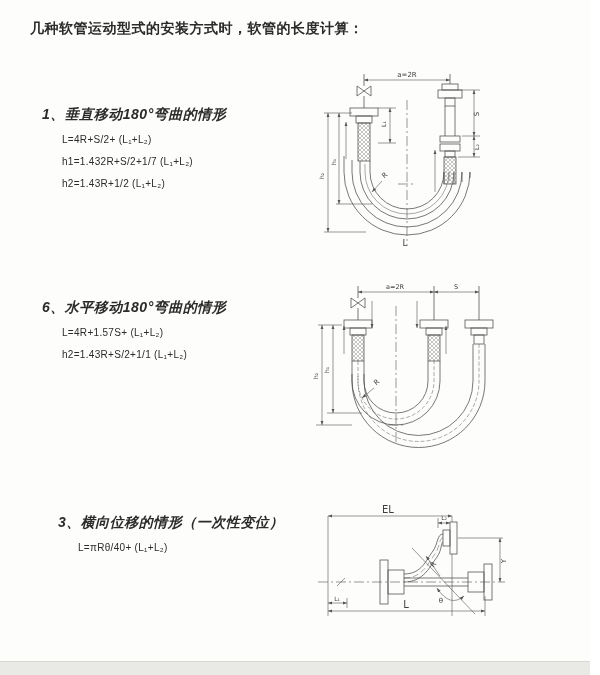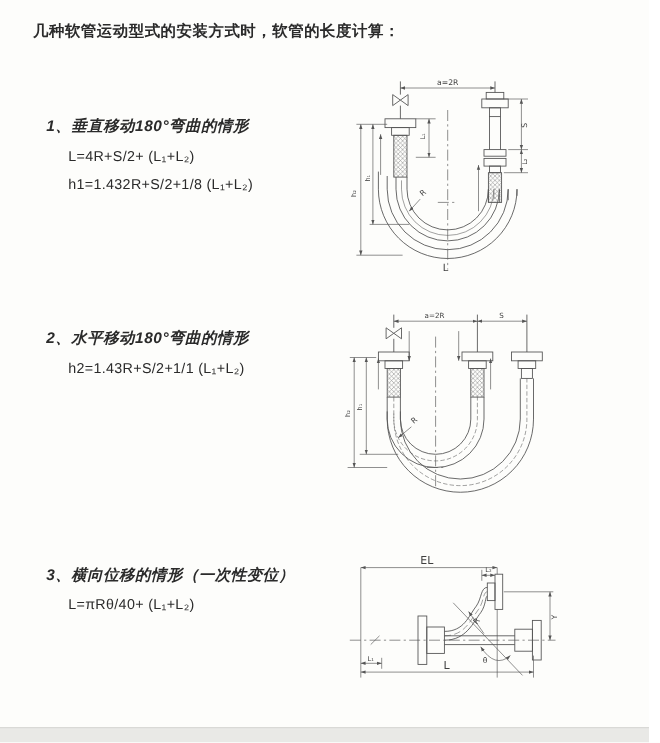--- a/index.html
+++ b/index.html
@@ -9,48 +9,50 @@
     background:#fdfdfb;
     overflow:hidden;
     font-family:"Liberation Sans","DejaVu Sans",sans-serif;
     color:#2b2b2b;
   }
   .doc-title{
     position:absolute;left:30px;top:20px;
     font-size:14px;font-weight:bold;letter-spacing:.5px;
   }
   .section{position:absolute;left:42px;}
-  .sec1{top:106px;} .sec2{top:299px;} .sec3{top:514px;}
+  .sec1{top:106px;} .sec2{top:299px;} .sec3{top:514px;margin-left:16px;}
   .sec-heading{font-size:14px;font-weight:bold;letter-spacing:.5px;margin:0 0 10px 0;font-style:italic;}
-  .formula{font-size:13px;margin:0 0 11px 20px;letter-spacing:.3px;white-space:nowrap;}
+  .formula{font-size:10px;margin:0 0 11px 20px;letter-spacing:.3px;white-space:nowrap;}
   svg{position:absolute;}
   svg text{fill:#3f3f3f;font-family:"DejaVu Sans",sans-serif;}
   .svg1{left:306px;top:64px;}
   .svg2{left:306px;top:276px;}
   .svg3{left:300px;top:496px;}
   .footer-band{
     position:absolute;left:0;bottom:0;width:600px;height:13px;
     background:#e9e9e6;border-top:1px solid #d8d8d4;
   }
 </style>
 </head>
 <body>
 
 <div class="page">
 
   <div class="doc-title">几种软管运动型式的安装方式时，软管的长度计算：</div>
 
   <div class="section sec1">
     <div class="sec-heading">1、垂直移动180°弯曲的情形</div>
     <div class="formula">L=4R+S/2+ (L₁+L₂)</div>
-    <div class="formula">h1=1.432R+S/2+1/8 (L₁+L₂)</div>
+    <div class="formula">h1=1.432R+S/2+1/7 (L₁+L₂)</div>
+    <div class="formula">h2=1.43R+1/2 (L₁+L₂)</div>
   </div>
 
   <div class="section sec2">
-    <div class="sec-heading">2、水平移动180°弯曲的情形</div>
+    <div class="sec-heading">6、水平移动180°弯曲的情形</div>
+    <div class="formula">L=4R+1.57S+ (L₁+L₂)</div>
     <div class="formula">h2=1.43R+S/2+1/1 (L₁+L₂)</div>
   </div>
 
   <div class="section sec3">
     <div class="sec-heading">3、横向位移的情形（一次性变位）</div>
     <div class="formula">L=πRθ/40+ (L₁+L₂)</div>
   </div>
 
   <svg class="svg1" width="290" height="190" viewBox="0 0 290 190" stroke="#555" fill="none" stroke-width="0.8">
     <defs>

